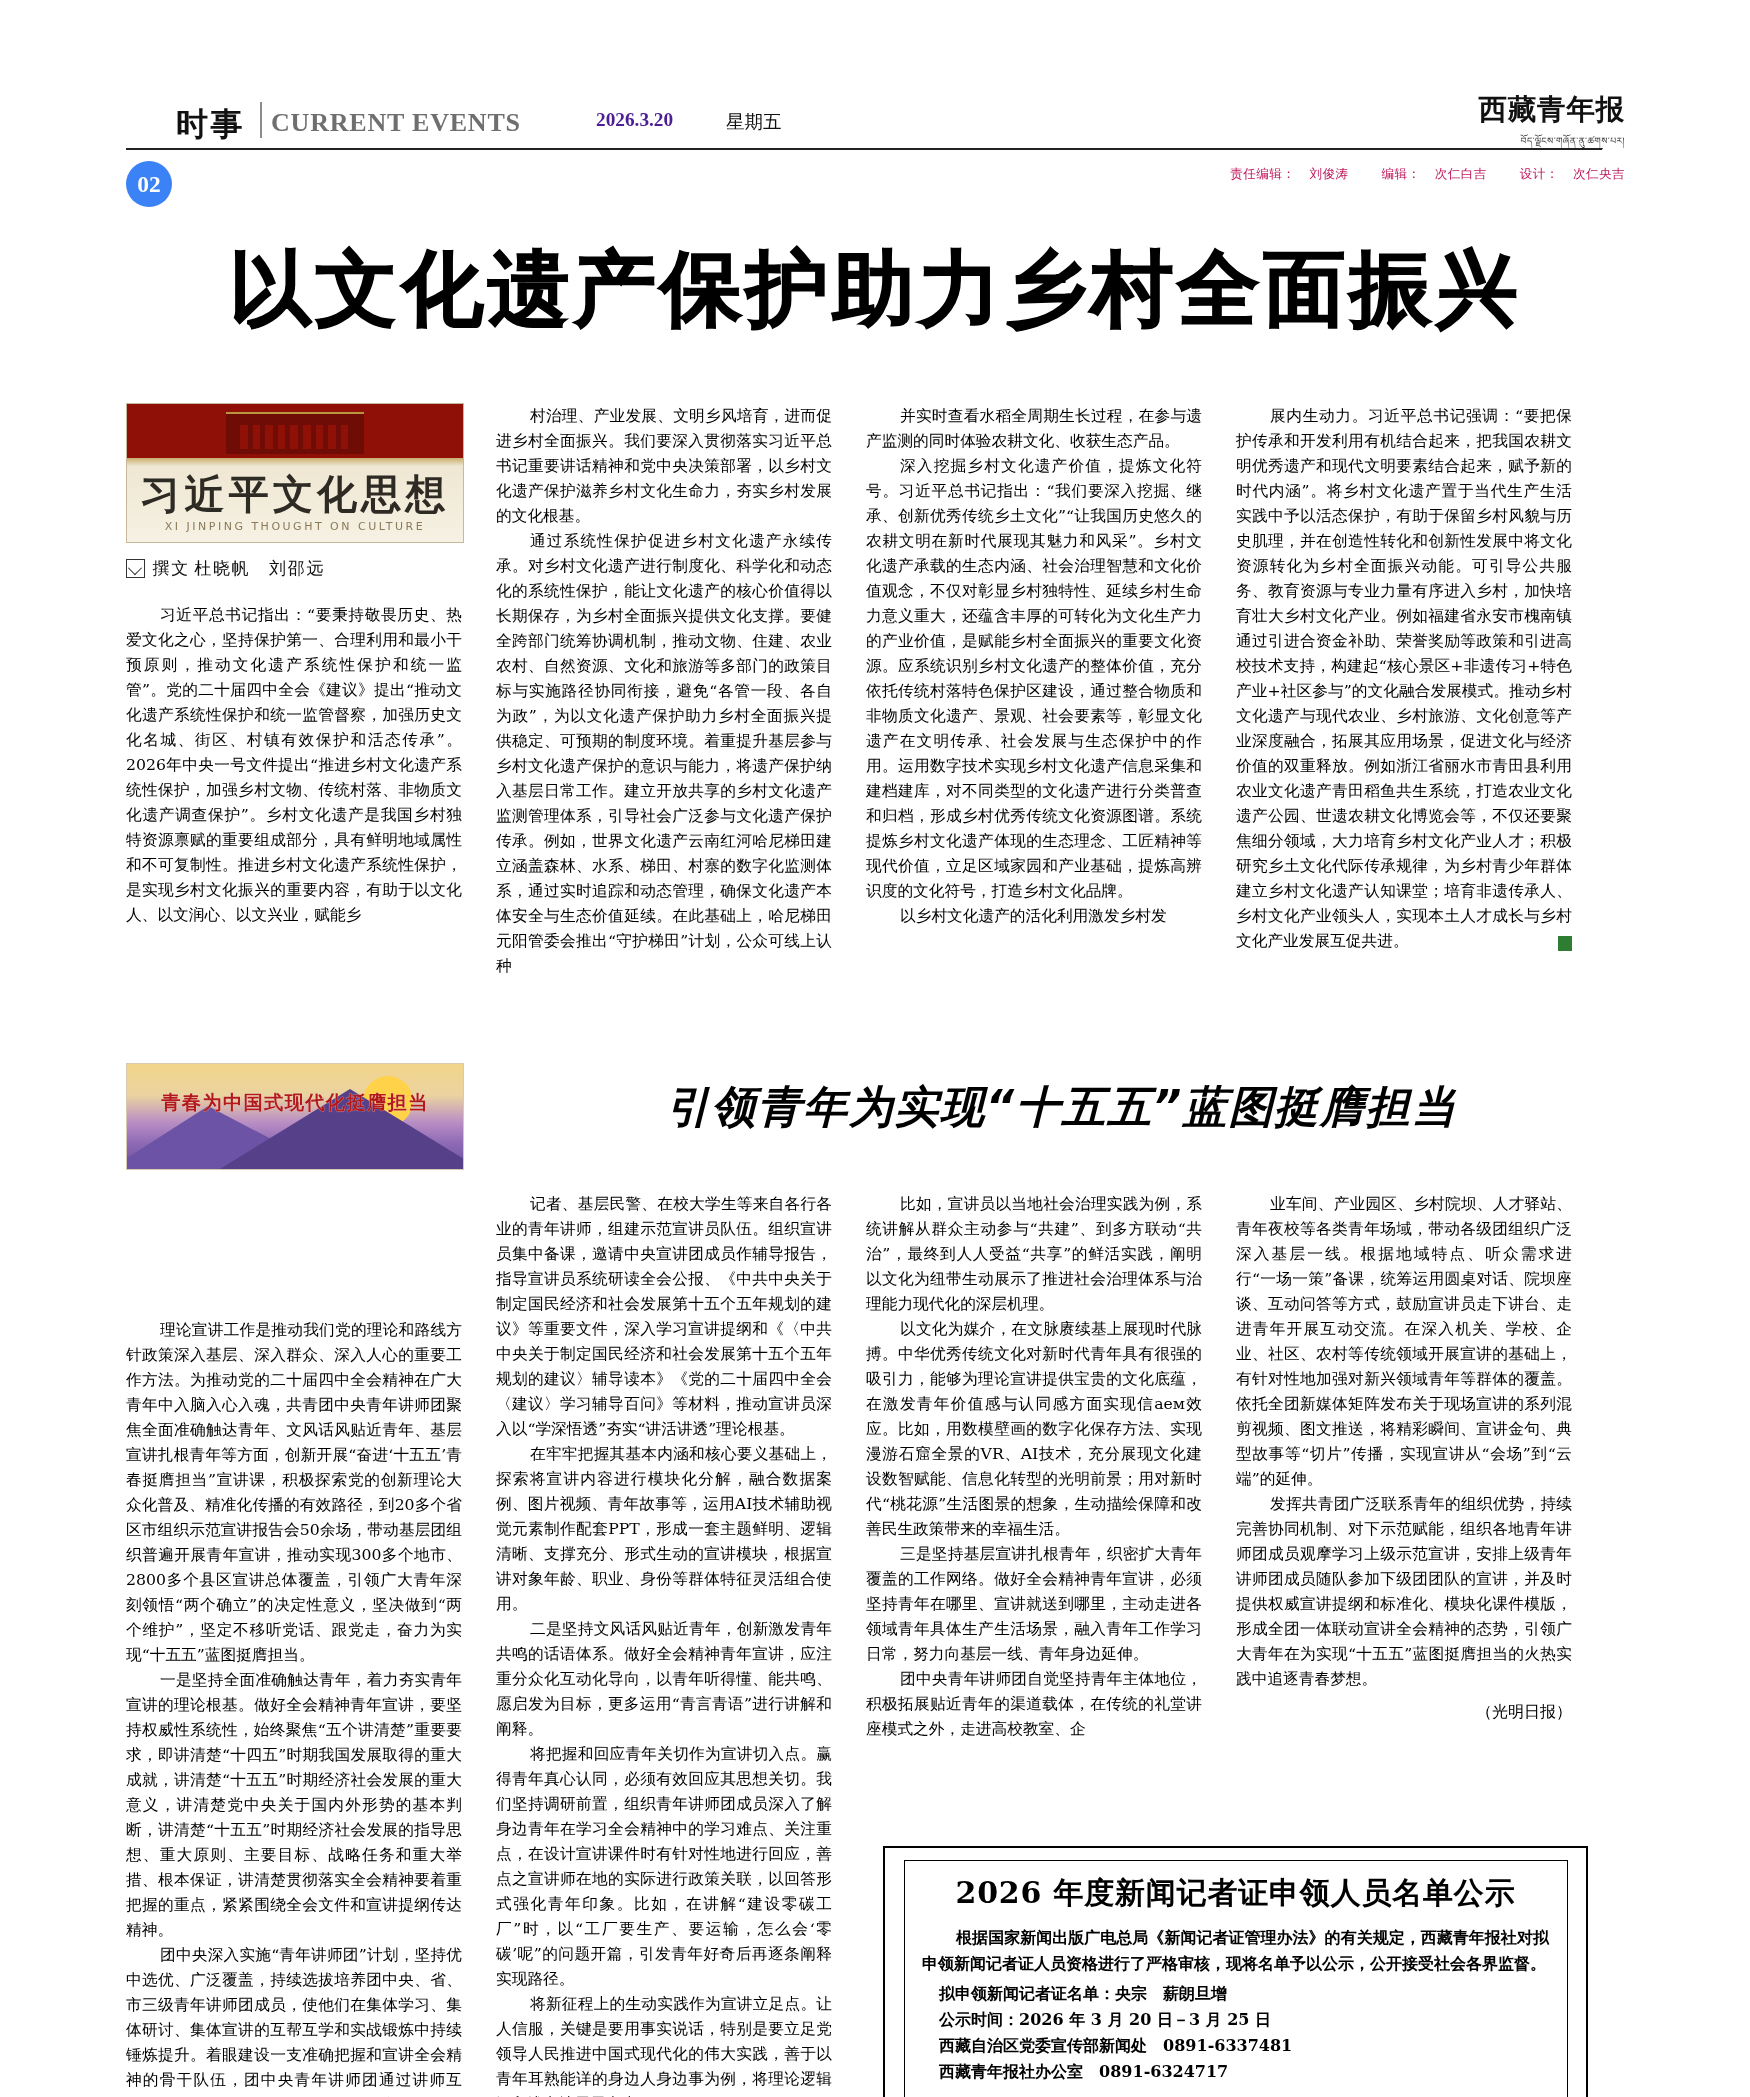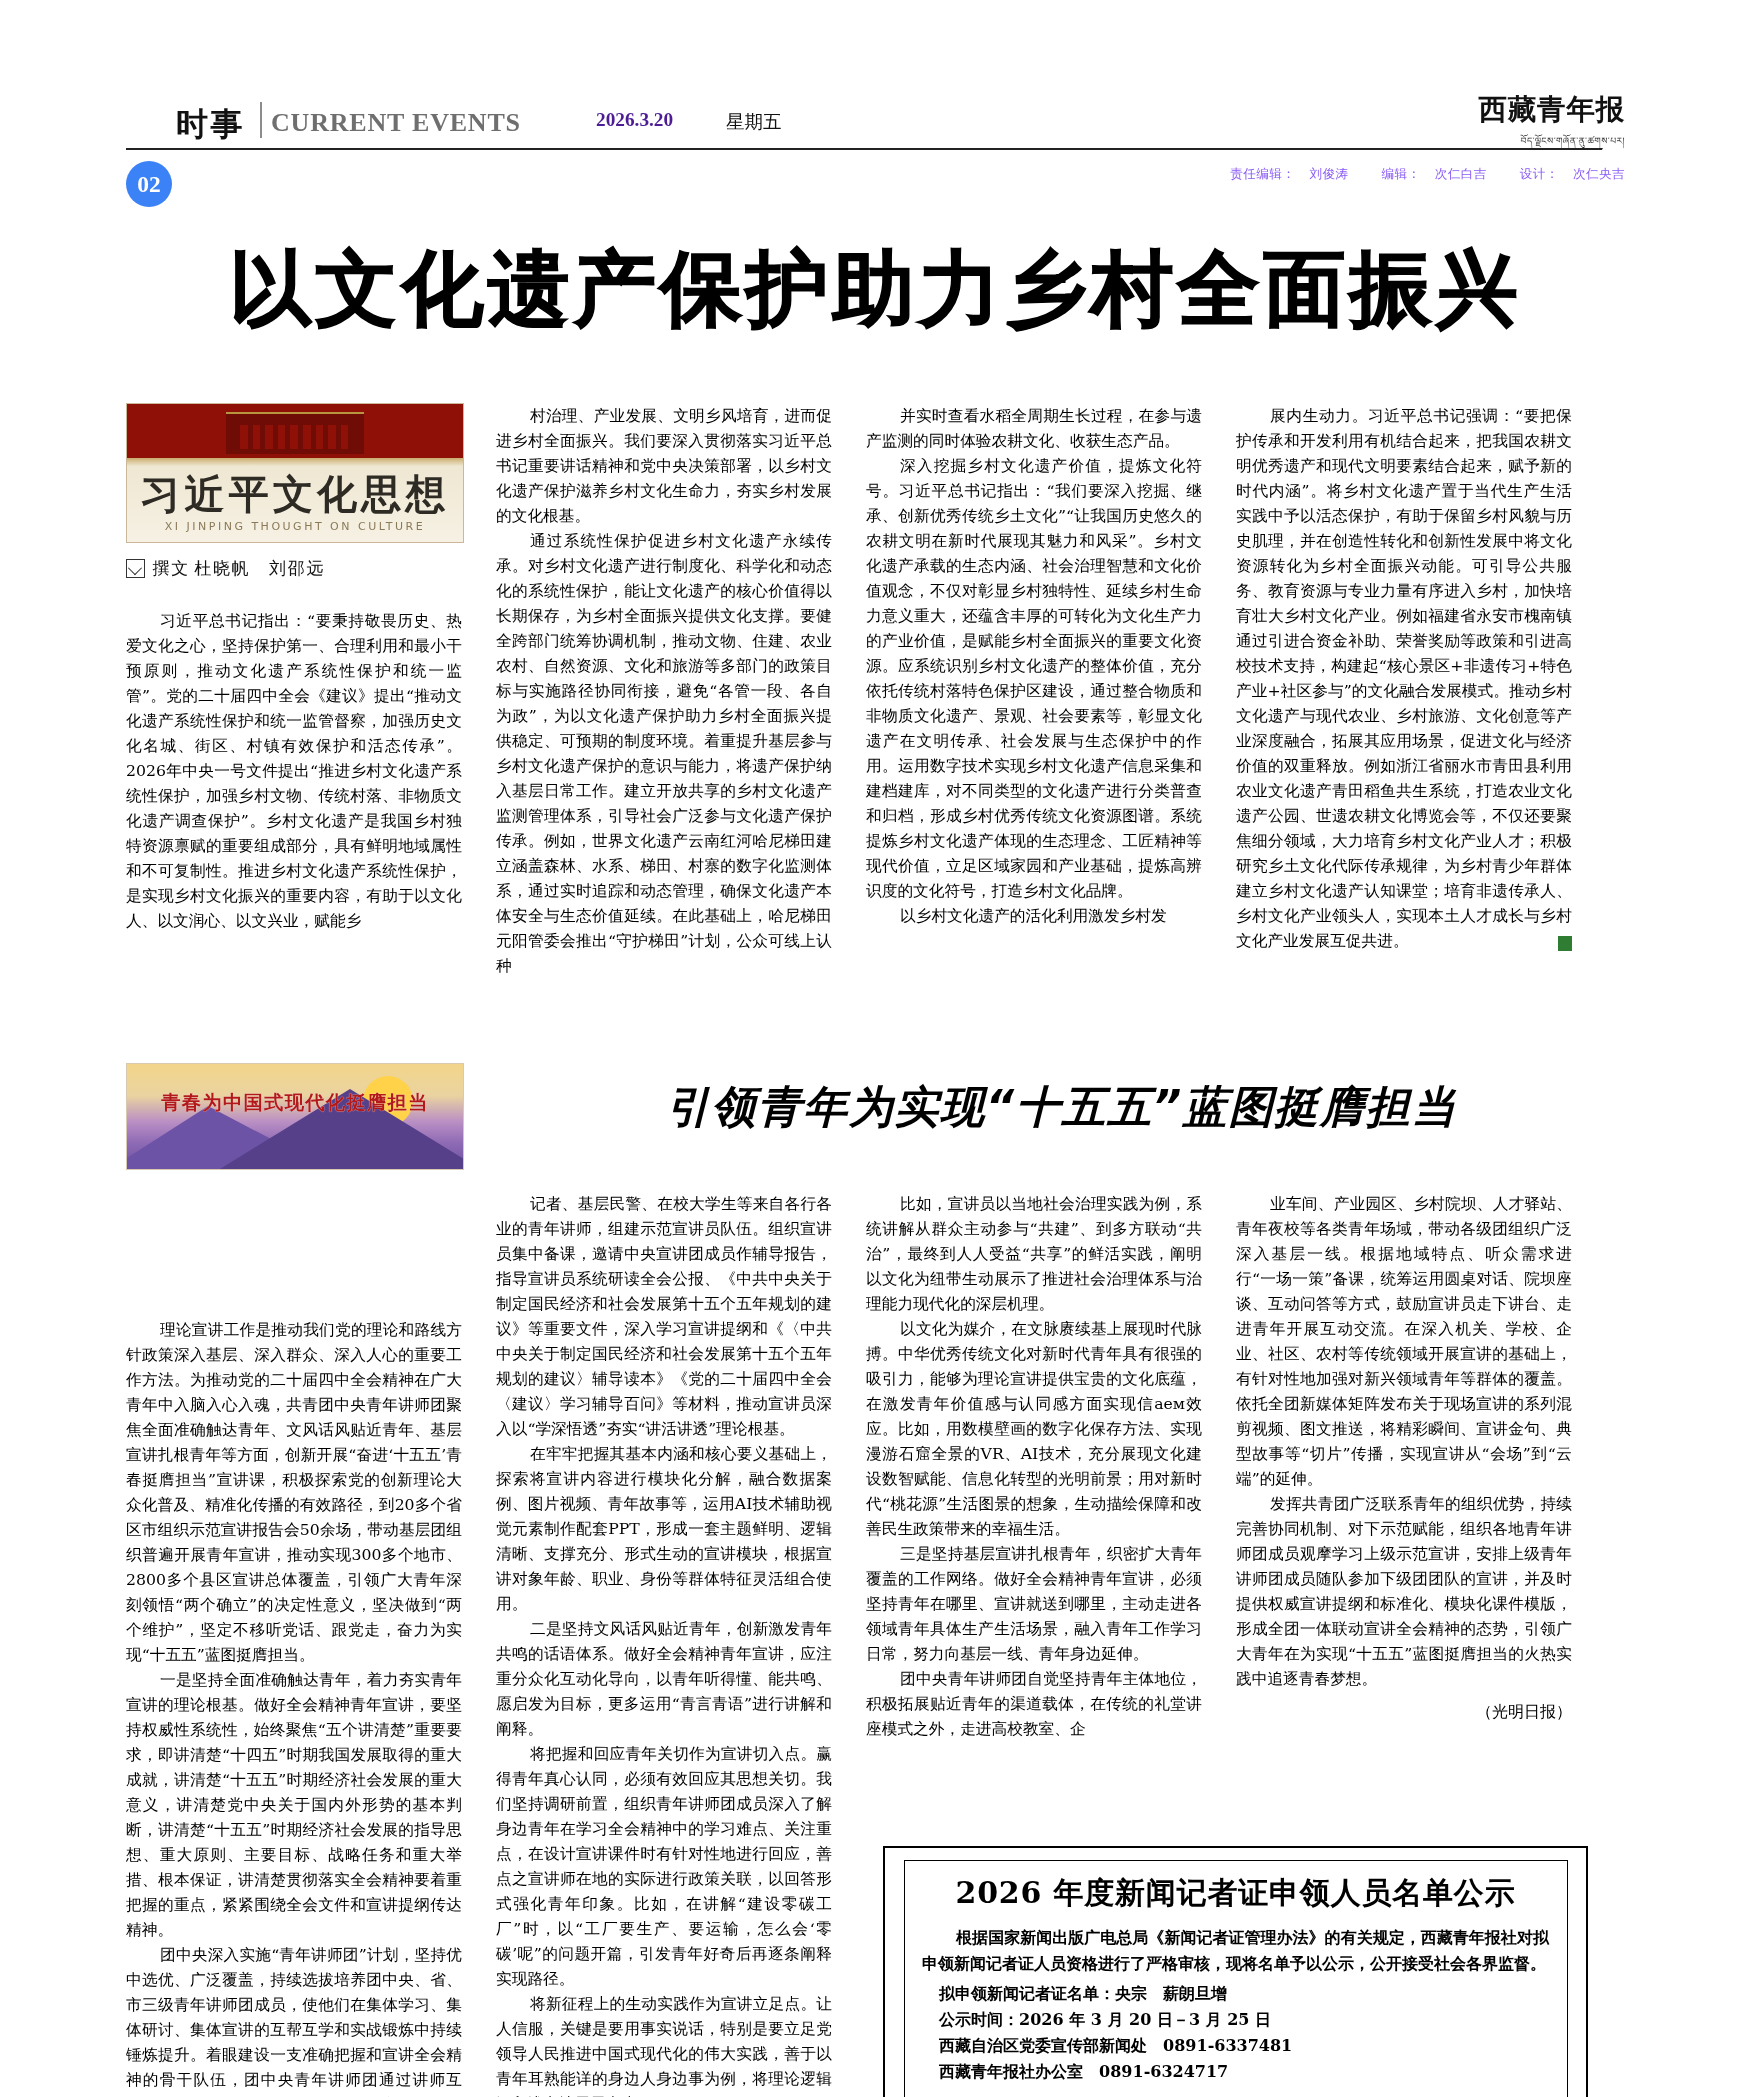--- a/index.html
+++ b/index.html
@@ -126,21 +126,21 @@
     font-size: 9.2px;
     color: #333;
     letter-spacing: 0.4px;
     margin-top: 2.5px;
   }
   .mh-credits {
     position: absolute;
     right: 0px;
     top: 67px;
     font-size: 12.6px;
-    color: #8b5cf6;
+    color: #be185d;
     letter-spacing: 0.4px;
     white-space: nowrap;
   }
   .mh-credits span { margin-left: 14.3px; }
 
   
   .headline {
     position: absolute;
     left: 0;
     right: 0;
@@ -397,21 +397,21 @@
           <div class="pg-top"></div>
           <div class="pg-gate"></div>
           <div class="pg-title">习近平文化思想</div>
           <div class="pg-sub">XI JINPING THOUGHT ON CULTURE</div>
         </div>
         <div class="byline">
           <span class="pen"></span>
           <span>撰文</span>
           <span class="names">杜晓帆　刘邵远</span>
         </div>
-        <div class="bodytext" style="margin-top:28px;">
+        <div class="bodytext" style="margin-top:22px;">
           <p>习近平总书记指出：“要秉持敬畏历史、热爱文化之心，坚持保护第一、合理利用和最小干预原则，推动文化遗产系统性保护和统一监管”。党的二十届四中全会《建议》提出“推动文化遗产系统性保护和统一监管督察，加强历史文化名城、街区、村镇有效保护和活态传承”。2026年中央一号文件提出“推进乡村文化遗产系统性保护，加强乡村文物、传统村落、非物质文化遗产调查保护”。乡村文化遗产是我国乡村独特资源禀赋的重要组成部分，具有鲜明地域属性和不可复制性。推进乡村文化遗产系统性保护，是实现乡村文化振兴的重要内容，有助于以文化人、以文润心、以文兴业，赋能乡</p>
         </div>
       </div>
 
       <div class="col bodytext" style="width:336px;">
         <p>村治理、产业发展、文明乡风培育，进而促进乡村全面振兴。我们要深入贯彻落实习近平总书记重要讲话精神和党中央决策部署，以乡村文化遗产保护滋养乡村文化生命力，夯实乡村发展的文化根基。</p>
         <p>通过系统性保护促进乡村文化遗产永续传承。对乡村文化遗产进行制度化、科学化和动态化的系统性保护，能让文化遗产的核心价值得以长期保存，为乡村全面振兴提供文化支撑。要健全跨部门统筹协调机制，推动文物、住建、农业农村、自然资源、文化和旅游等多部门的政策目标与实施路径协同衔接，避免“各管一段、各自为政”，为以文化遗产保护助力乡村全面振兴提供稳定、可预期的制度环境。着重提升基层参与乡村文化遗产保护的意识与能力，将遗产保护纳入基层日常工作。建立开放共享的乡村文化遗产监测管理体系，引导社会广泛参与文化遗产保护传承。例如，世界文化遗产云南红河哈尼梯田建立涵盖森林、水系、梯田、村寨的数字化监测体系，通过实时追踪和动态管理，确保文化遗产本体安全与生态价值延续。在此基础上，哈尼梯田元阳管委会推出“守护梯田”计划，公众可线上认种</p>
       </div>
 
       <div class="col bodytext" style="width:336px;">

